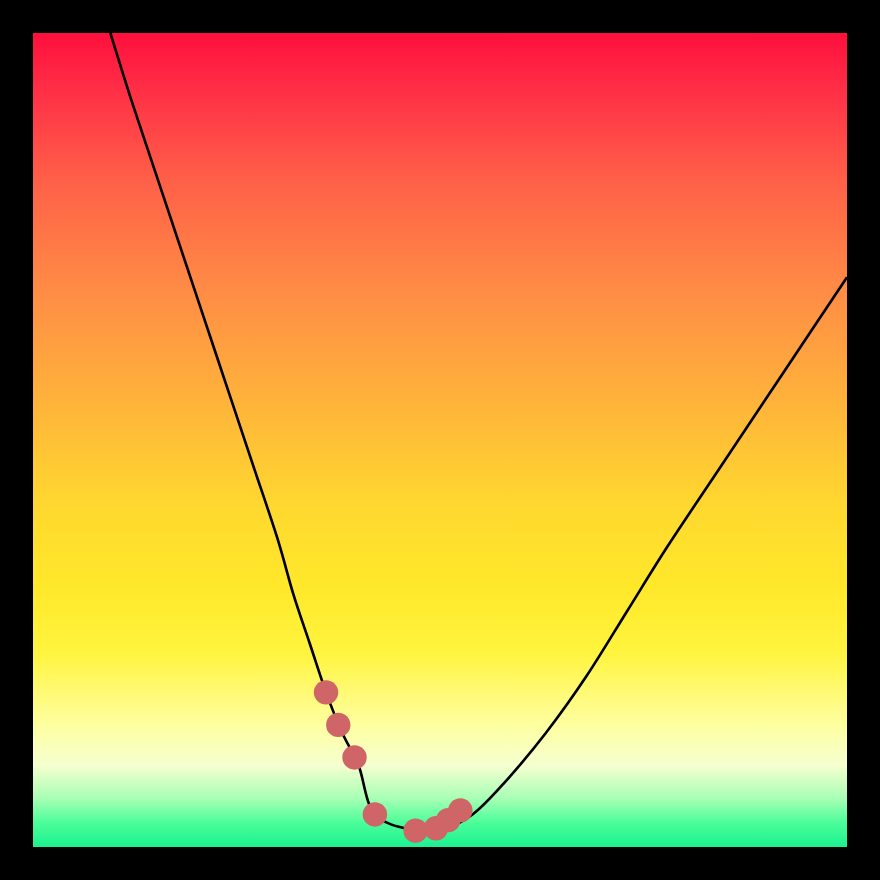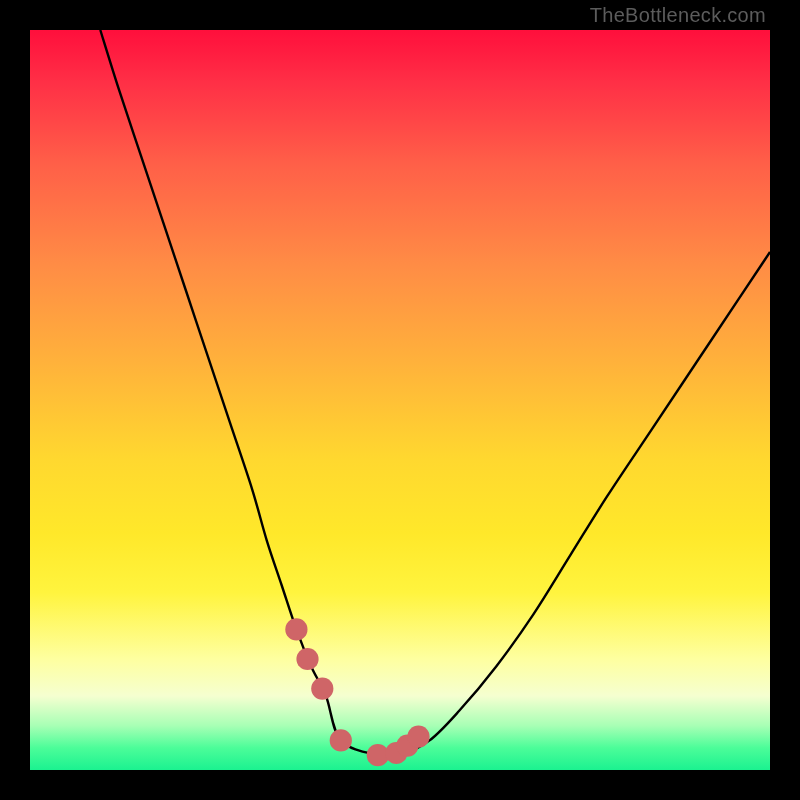--- a/index.html
+++ b/index.html
@@ -56,21 +56,20 @@
     top: 0;
     width: 740px;
     height: 740px;
     overflow: visible;
   }
 </style>
 </head>
 <body>
 
 <div class="outer-frame">
-  <div class="watermark">TheBottleneck.com</div>
   <div class="plot-area">
     <svg class="curve-layer" viewBox="0 0 740 740" preserveAspectRatio="none">
       <path id="main-curve" fill="none" stroke="#000000" stroke-width="2.4" d="M 70.30 0.00 C 73.38 9.87, 82.02 38.23, 88.80 59.20 C 95.58 80.17, 103.60 103.60, 111.00 125.80 C 118.40 148.00, 125.80 170.20, 133.20 192.40 C 140.60 214.60, 148.00 236.80, 155.40 259.00 C 162.80 281.20, 170.20 303.40, 177.60 325.60 C 185.00 347.80, 192.40 370.00, 199.80 392.20 C 207.20 414.40, 215.83 439.07, 222.00 458.80 C 228.17 478.53, 231.87 494.57, 236.80 510.60 C 241.73 526.63, 246.67 540.20, 251.60 555.00 C 256.53 569.80, 261.47 585.83, 266.40 599.40 C 271.33 612.97, 276.27 625.30, 281.20 636.40 C 286.13 647.50, 291.07 653.67, 296.00 666.00 C 300.93 678.33, 302.17 700.53, 310.80 710.40 C 319.43 720.27, 337.93 722.73, 347.80 725.20 C 357.67 727.67, 361.37 727.67, 370.00 725.20 C 378.63 722.73, 389.73 717.80, 399.60 710.40 C 409.47 703.00, 418.10 693.13, 429.20 680.80 C 440.30 668.47, 453.87 652.43, 466.20 636.40 C 478.53 620.37, 490.87 603.10, 503.20 584.60 C 515.53 566.10, 527.87 545.13, 540.20 525.40 C 552.53 505.67, 563.63 487.17, 577.20 466.20 C 590.77 445.23, 606.80 421.80, 621.60 399.60 C 636.40 377.40, 651.20 355.20, 666.00 333.00 C 680.80 310.80, 698.07 284.90, 710.40 266.40 C 722.73 247.90, 735.07 229.40, 740.00 222.00"></path>
       <g id="marker-group">
           <circle cx="266.40" cy="599.40" r="11.10" fill="#cf6567"></circle>
           <circle cx="277.50" cy="629.00" r="11.10" fill="#cf6567"></circle>
           <circle cx="292.30" cy="658.60" r="11.10" fill="#cf6567"></circle>
           <circle cx="310.80" cy="710.40" r="11.10" fill="#cf6567"></circle>
           <circle cx="347.80" cy="725.20" r="11.10" fill="#cf6567"></circle>
           <circle cx="366.30" cy="722.98" r="11.10" fill="#cf6567"></circle>

